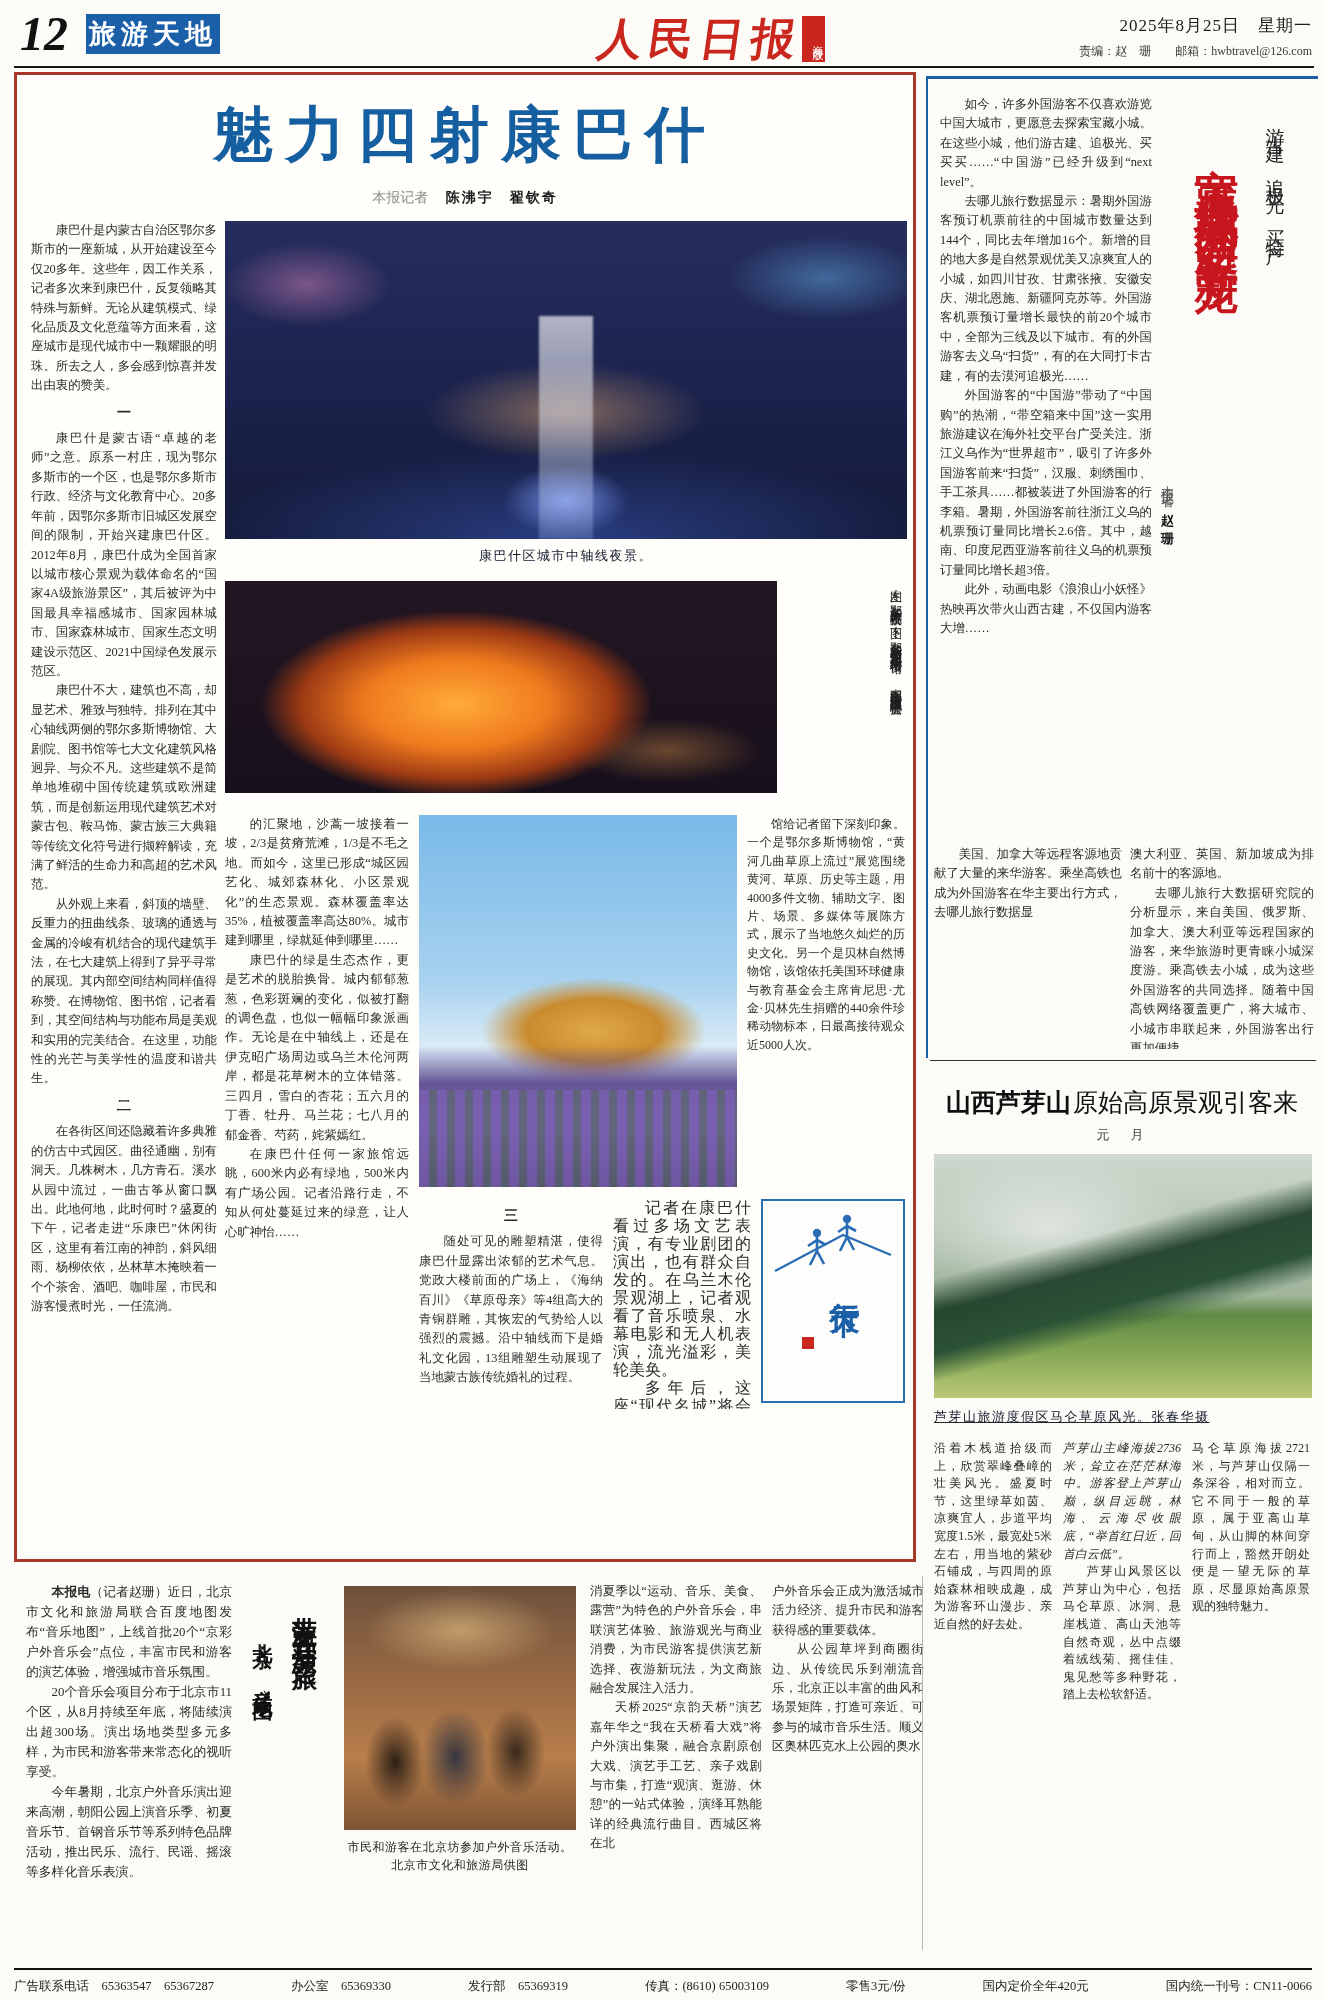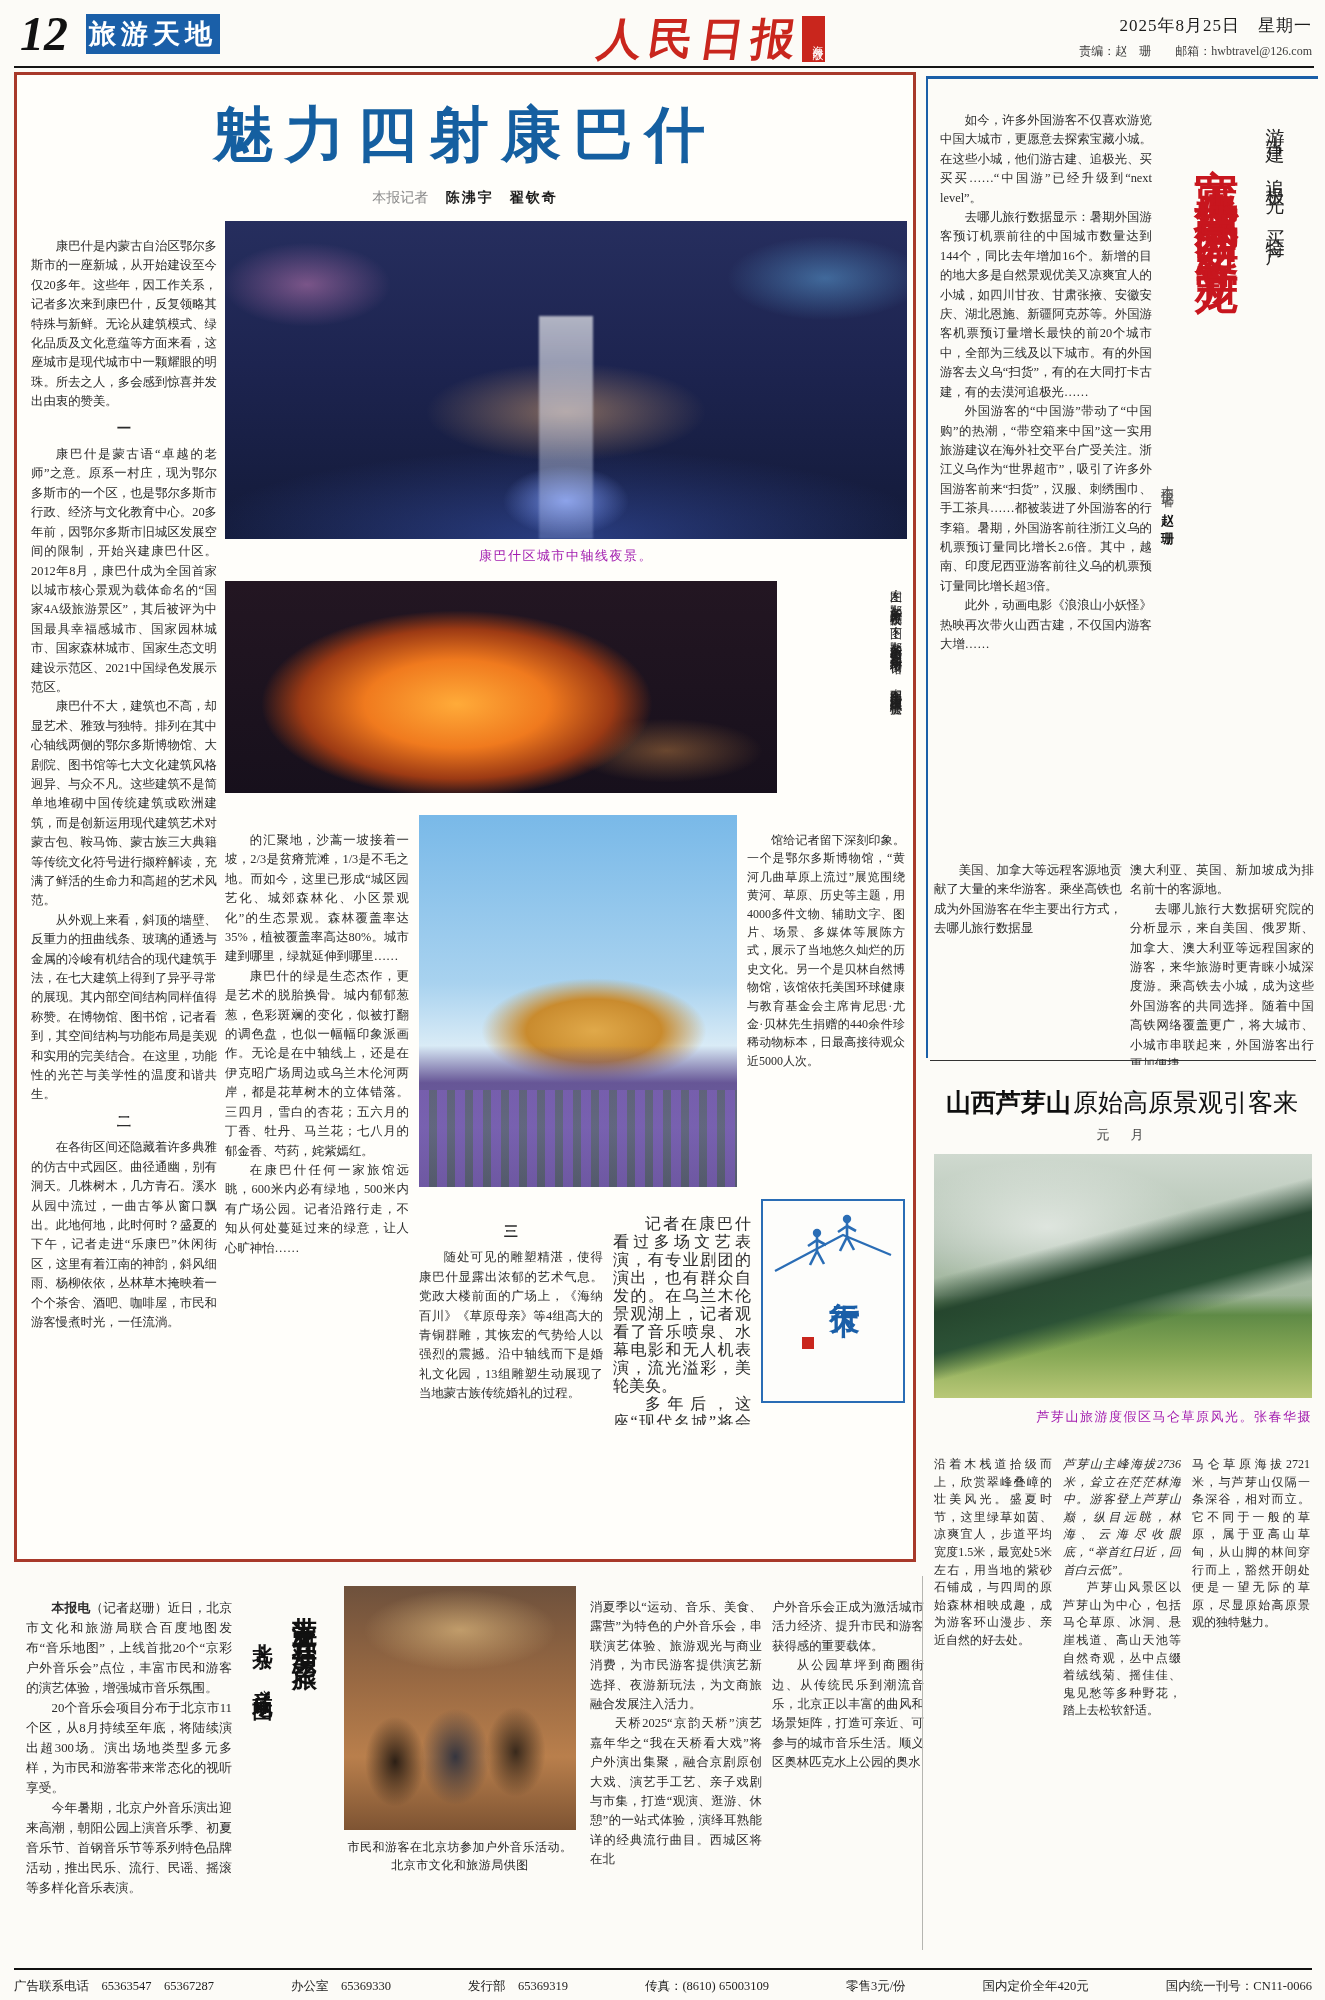--- a/index.html
+++ b/index.html
@@ -13,21 +13,21 @@
   .page-num { position:absolute; left:20px; top:6px; font-size:48px; font-weight:bold; font-style:italic; color:#111; font-family:"Liberation Serif",serif; }
   .section-badge { position:absolute; left:86px; top:14px; width:134px; height:40px; background:#1a5fa8; color:#fff; font-family:"Liberation Sans",sans-serif; font-weight:bold; font-size:27px; letter-spacing:5px; display:flex; align-items:center; justify-content:center; }
   .masthead { position:absolute; left:598px; top:10px; font-size:44px; font-weight:bold; color:#c9261d; letter-spacing:7px; transform:skewX(-8deg); font-family:"DejaVu Serif",serif; }
   .edition-badge { position:absolute; left:802px; top:16px; width:23px; height:46px; background:#c9261d; color:#fff; font-size:11px; line-height:14px; writing-mode:vertical-rl; text-align:center; letter-spacing:2px; padding-top:2px; font-family:"Liberation Sans",sans-serif; }
   .date-block { position:absolute; left:990px; top:14px; width:322px; text-align:right; }
   .date-line { font-size:17px; color:#1b1b1b; letter-spacing:1px; }
   .editor-line { font-size:12px; color:#3c3c3c; margin-top:6px; }
   .header-rule { position:absolute; left:14px; top:66px; width:1300px; height:2px; background:#151515; }
 
   
-  .col { position:absolute; text-align:justify; overflow:hidden; font-size:12.4px; line-height:19.4px; color:#2b2b2b;margin-top:16px; }
+  .col { position:absolute; text-align:justify; overflow:hidden; font-size:12.4px; line-height:19.4px; color:#2b2b2b; }
   .col p { text-indent:2em; }
   .mark { text-align:center; font-weight:bold; font-size:14px; margin:7px 0; text-indent:0 !important; }
   .vtext { writing-mode:vertical-rl; }
 
   
   .main-box { position:absolute; left:14px; top:72px; width:902px; height:1490px; border:3px solid #a8392a; background:#fffefa; }
   .main-headline { position:absolute; left:0; top:20px; width:100%; text-align:center; font-size:60px; font-weight:bold; color:#155fa0; letter-spacing:12px; }
   .main-byline { position:absolute; left:0; top:114px; width:100%; text-align:center; font-size:14px; }
   .main-byline .pre { color:#8a8a8a; margin-right:14px; }
   .main-byline .names { color:#1c1c1c; font-weight:bold; letter-spacing:2px; }
@@ -36,21 +36,21 @@
   .photo-city { left:208px; top:146px; width:682px; height:318px;
     background:
       radial-gradient(ellipse 90px 50px at 50% 88%, rgba(130,160,255,.8), transparent 70%),
       radial-gradient(ellipse 200px 70px at 50% 60%, rgba(255,190,120,.45), transparent 70%),
       radial-gradient(ellipse 120px 60px at 12% 20%, rgba(255,150,210,.4), transparent 70%),
       radial-gradient(ellipse 140px 60px at 88% 18%, rgba(110,200,255,.4), transparent 70%),
       radial-gradient(ellipse 500px 120px at 50% 100%, rgba(60,90,190,.55), transparent 75%),
       linear-gradient(180deg,#262e5e 0%,#1d2450 45%,#131a38 100%); }
   .photo-city:after { content:""; position:absolute; left:46%; top:30%; width:8%; height:70%;
     background:linear-gradient(180deg, rgba(255,255,255,.65), rgba(180,200,255,.25)); filter:blur(1px); }
-  .cap { font-size:13px; letter-spacing:1.5px; color:#a21caf; }
+  .cap { font-size:13px; letter-spacing:1.5px; color:#0f172a; }
   .cap-1 { position:absolute; left:208px; top:472px; width:682px; text-align:center; }
   .photo-theater { left:208px; top:506px; width:552px; height:212px;
     background:
       radial-gradient(ellipse 230px 110px at 42% 58%, #ffab39 0%, #f07a1e 40%, #9c3a14 68%, transparent 85%),
       radial-gradient(ellipse 120px 40px at 80% 80%, rgba(255,170,80,.35), transparent 80%),
       linear-gradient(180deg,#231622 0%,#17101c 100%); }
   .vcap { position:absolute; left:772px; top:506px; width:116px; height:214px; writing-mode:vertical-rl; font-size:12px; line-height:18px; letter-spacing:1px; color:#1f1f1f; text-align:left; }
   .photo-museum { left:402px; top:740px; width:318px; height:372px;
     background:
       linear-gradient(180deg, rgba(0,0,0,0) 62%, rgba(90,70,140,.9) 72%, #6b5d9e 84%, #55497f 100%),
@@ -80,21 +80,21 @@
   .luya { position:absolute; left:926px; top:1064px; width:392px; height:896px; }
   .luya-head { position:absolute; left:0; top:22px; width:100%; text-align:center; font-family:"Liberation Sans",sans-serif; font-size:25px; color:#0f0f0f; white-space:nowrap; }
   .luya-head .strong { font-weight:bold; margin-right:2px; }
   .luya-byline { position:absolute; left:0; top:62px; width:100%; text-align:center; font-size:13px; color:#444; letter-spacing:4px; }
   .photo-luya { left:8px; top:90px; width:378px; height:244px;
     background:
       linear-gradient(165deg, rgba(0,0,0,0) 36%, rgba(34,66,44,.95) 46%, #2c5236 58%, rgba(0,0,0,0) 66%),
       linear-gradient(180deg, rgba(0,0,0,0) 58%, #5f8a46 66%, #86a855 82%, #b9c877 100%),
       radial-gradient(ellipse 200px 90px at 30% 30%, rgba(255,255,255,.55), transparent 75%),
       linear-gradient(180deg,#cfd9cf 0%,#aebfae 40%,#7fa06d 100%); }
-  .luya-caption { position:absolute; left:8px; top:344px; width:378px; display:flex; justify-content:flex-end; font-size:12.5px; letter-spacing:1px; }
+  .luya-caption { position:absolute; left:8px; top:344px; width:378px; display:flex; justify-content:flex-start; font-size:12.5px; letter-spacing:1px;text-decoration:underline; }
   .luya .col { font-size:12px; line-height:17.6px; }
   .l-c1 { left:8px; top:376px; width:118px; height:506px; }
   .l-c2 { left:137px; top:376px; width:118px; height:506px; }
   .l-c3 { left:266px; top:376px; width:118px; height:506px; }
 
   
   .beijing { position:absolute; left:14px; top:1566px; width:904px; height:394px; }
   .bj-col1 { left:12px; top:16px; width:206px; height:368px; font-size:12.8px; line-height:20px; }
   .bj-col1 .lead b { font-family:"Liberation Sans",sans-serif; }
   .bj-h-sub { position:absolute; left:236px; top:62px; height:270px; writing-mode:vertical-rl; font-size:20px; color:#111; letter-spacing:4px; font-weight:bold; }

